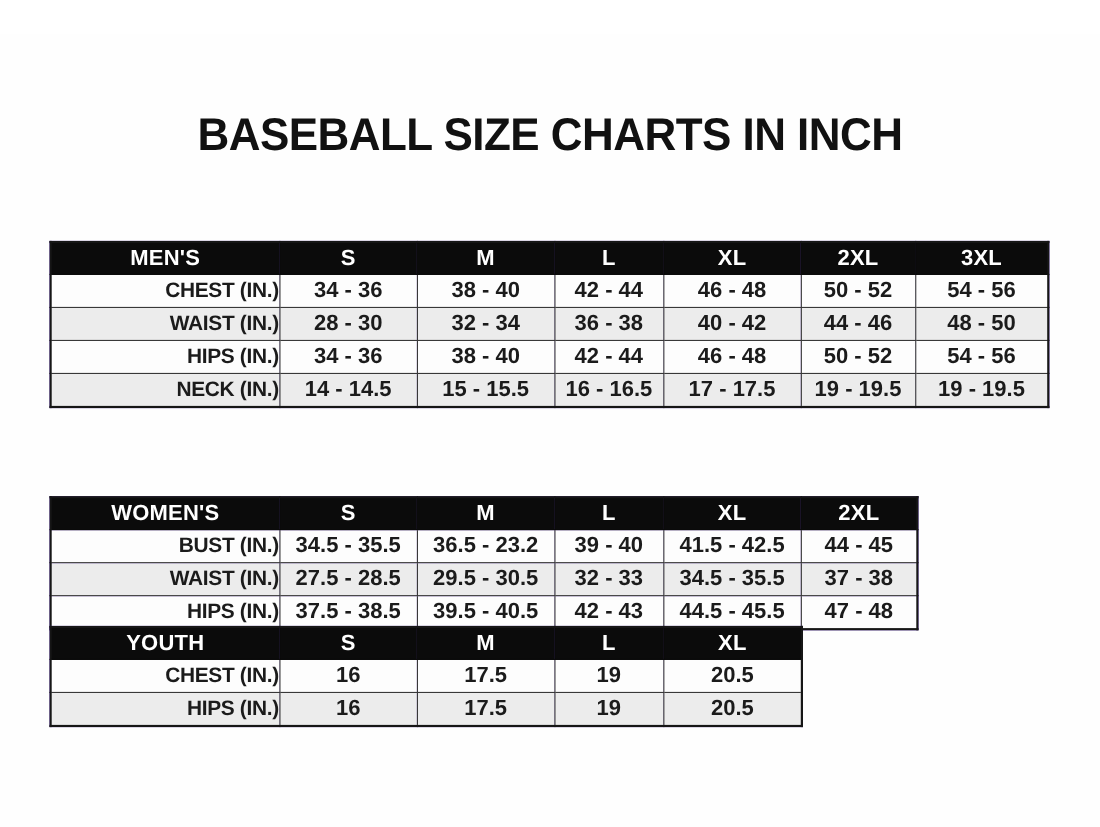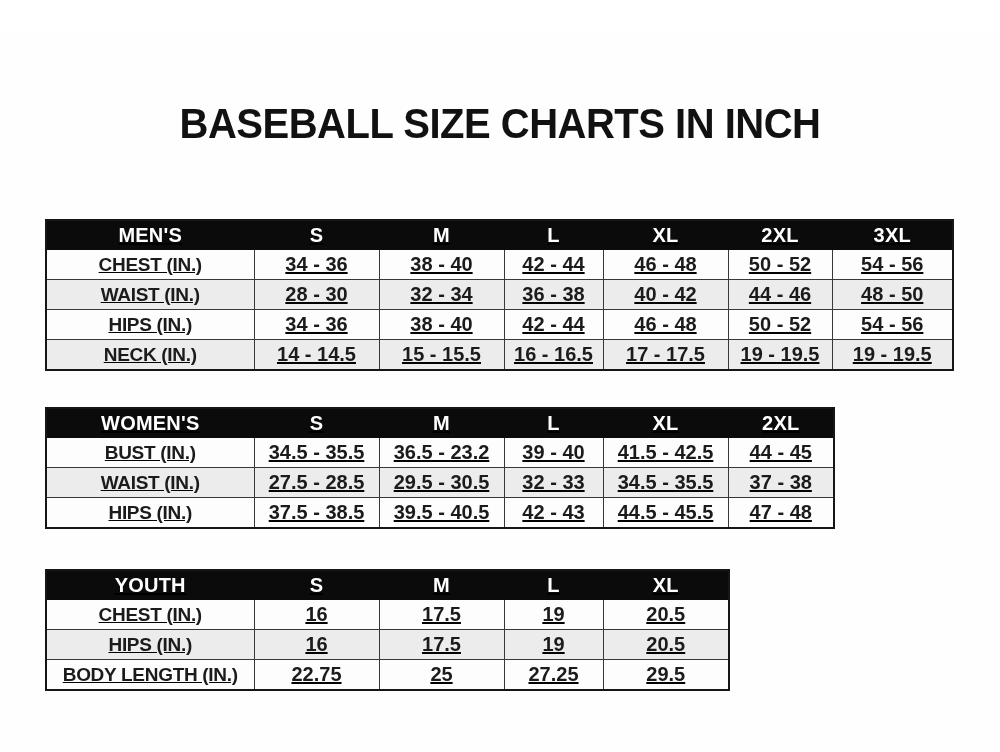--- a/index.html
+++ b/index.html
@@ -37,24 +37,23 @@
     left: 45px;
     width: 955px;
     height: 752px;
   }
   table {
     position: absolute;
     border-collapse: collapse;
     table-layout: fixed;
     border: 2px solid #161616;
     background: #8b5cf6;
-    text-decoration: underline;
   }
   .t-mens   { top: 188px; left: 0; }
-  .t-womens { top: 376px; left: 0; }
+  .t-womens { top: 420px; left: 0; }
   .t-youth  { top: 538px; left: 0; }
 
   th {
     background: #0b0b0b;
     color: #ffffff;
     border: 1px solid #0b0b0b;
     height: 28px;
     font-size: 20px;
     font-weight: bold;
     text-align: center;
@@ -68,20 +67,21 @@
     font-weight: bold;
     text-align: center;
     vertical-align: middle;
     color: #1b1b1b;
     padding: 0;
     white-space: nowrap;
   }
   td.label {
     font-size: 19px;
     letter-spacing: -0.3px;
+    text-align: right;
   }
   tbody tr:nth-child(even) td { background: #ececec; }
   tbody tr:nth-child(odd)  td { background: #fdfdfd; }
 </style>
 </head>
 <body>
 
 <div class="page">
   <h1 class="title">BASEBALL SIZE CHARTS IN INCH</h1>
   <div class="tables-container">
@@ -216,23 +216,16 @@
             <td>19</td>
             <td>20.5</td>
           </tr>
           <tr>
             <td class="label">HIPS (IN.)</td>
             <td>16</td>
             <td>17.5</td>
             <td>19</td>
             <td>20.5</td>
           </tr>
-          <tr>
-            <td class="label">BODY LENGTH (IN.)</td>
-            <td>22.75</td>
-            <td>25</td>
-            <td>27.25</td>
-            <td>29.5</td>
-          </tr>
         </tbody>
       </table>
     </div>
 </div>
 
 </body></html>

